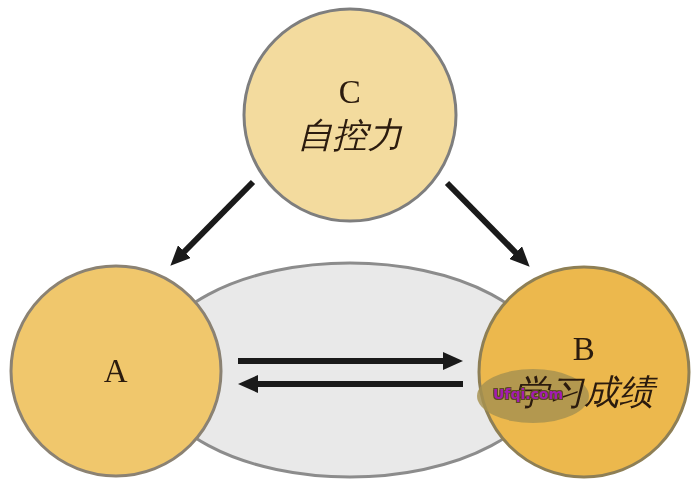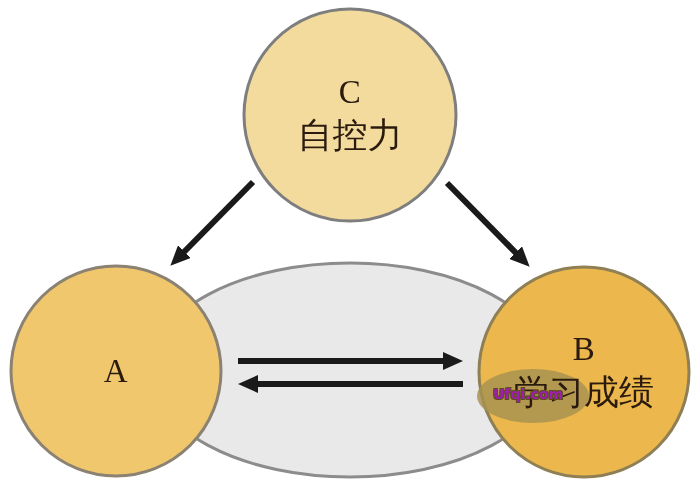--- a/index.html
+++ b/index.html
@@ -36,20 +36,21 @@
   }
   .node-label .letter {
     font-size: 33px;
     line-height: 42px;
     letter-spacing: 0.5px;
   }
   .node-label .cn {
     font-size: 35px;
     line-height: 46px;
     white-space: nowrap;
+    font-style: italic;
   }
   .label-c { left: 244px; top: 9px;   width: 212px; height: 212px; }
   .label-a { left: 11px;  top: 266px; width: 210px; height: 210px; }
   .label-b { left: 479px; top: 267px; width: 210px; height: 210px; }
   .watermark-text {
     position: absolute;
     z-index: 3;
     left: 478px;
     top: 386px;
     width: 100px;

